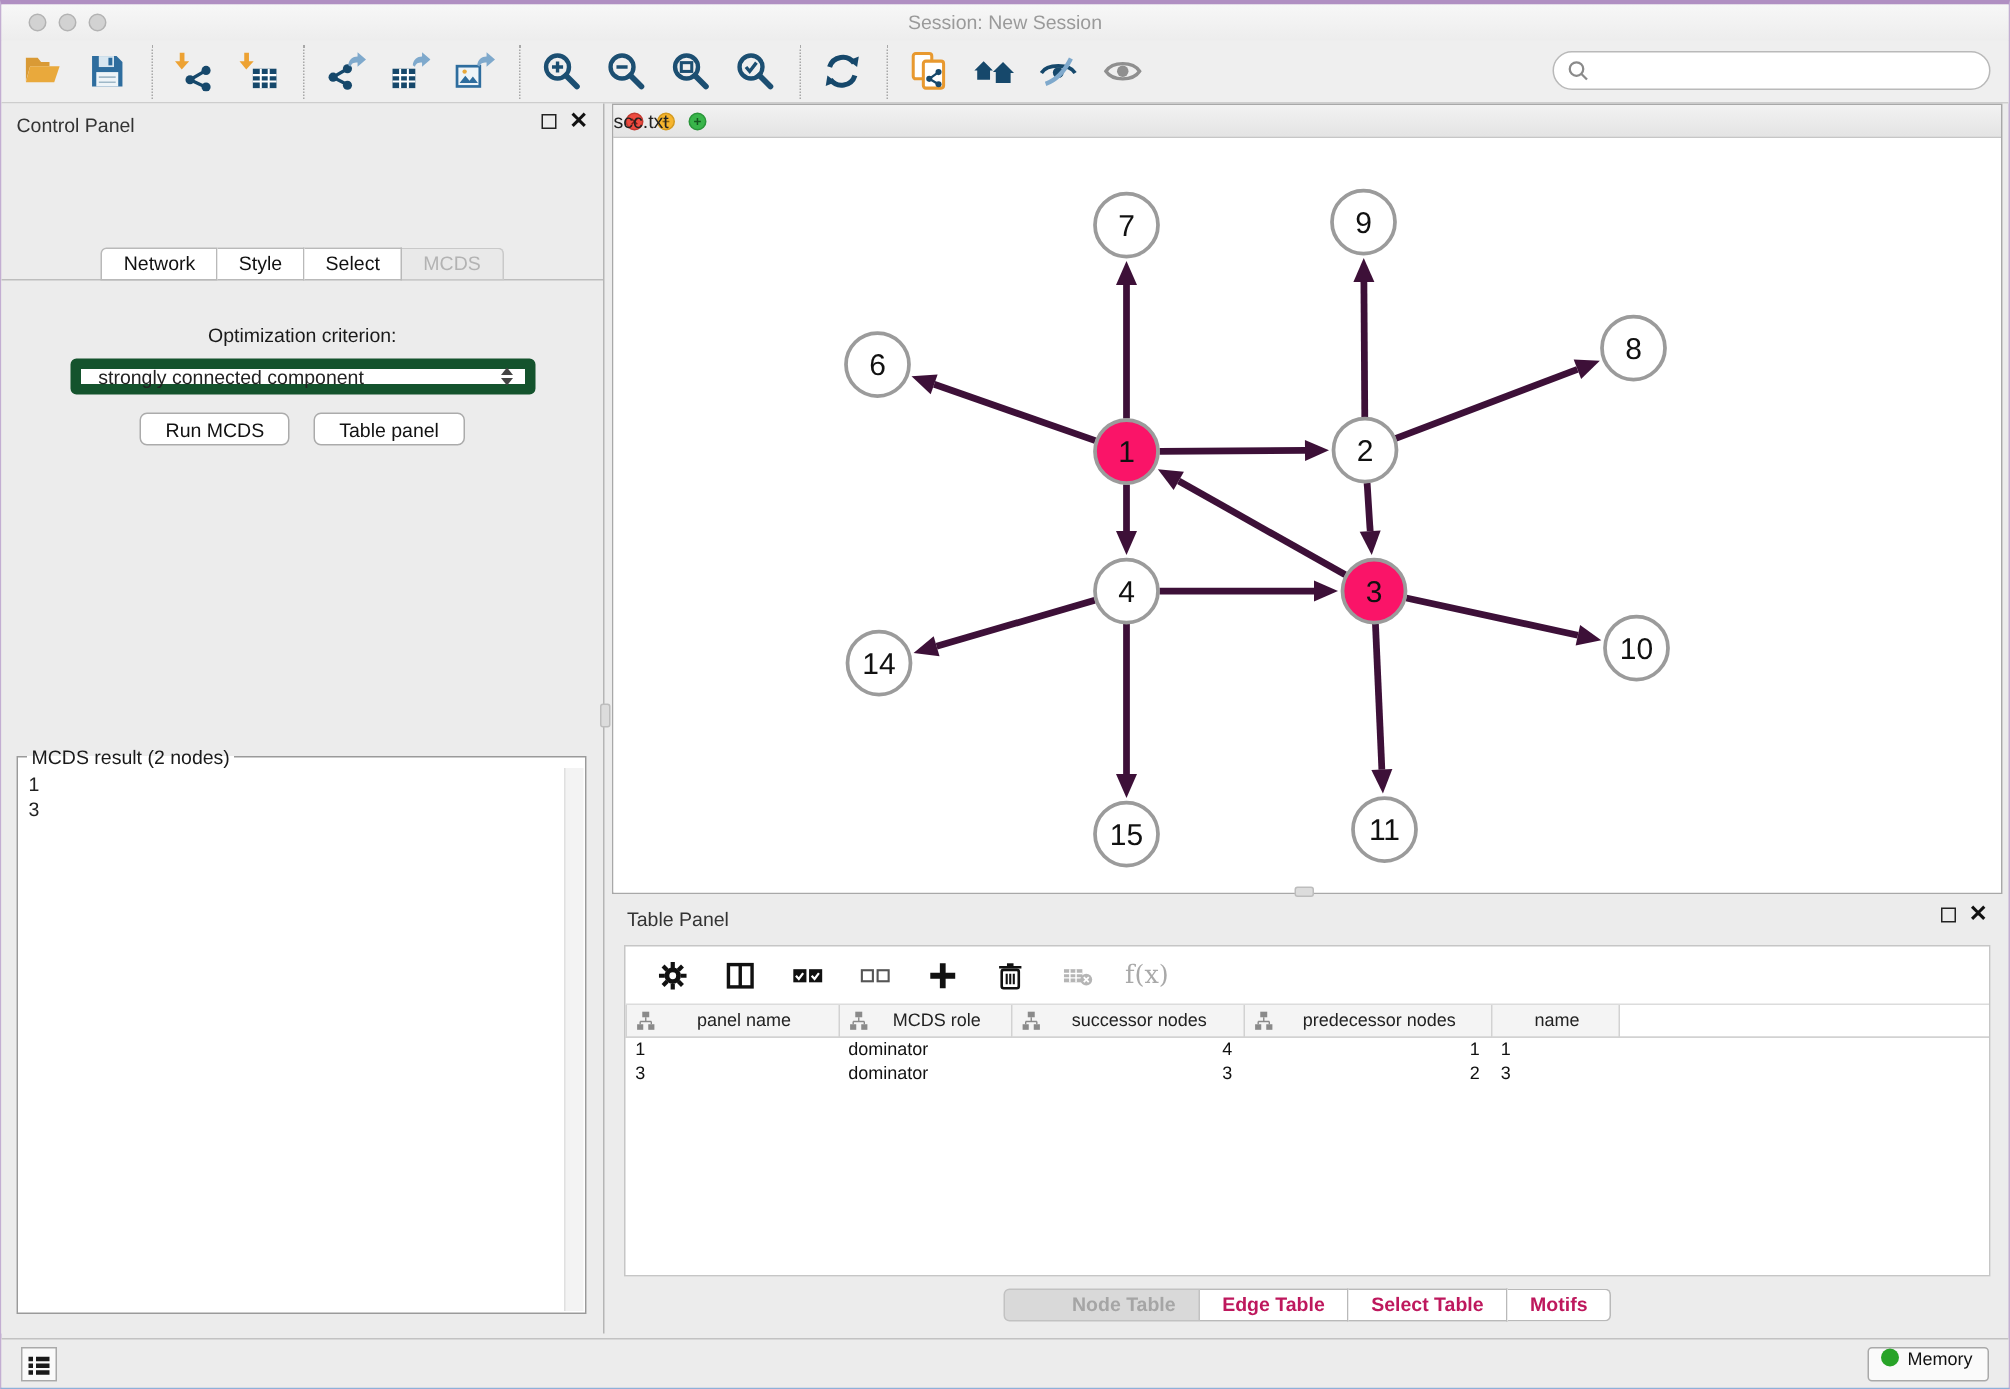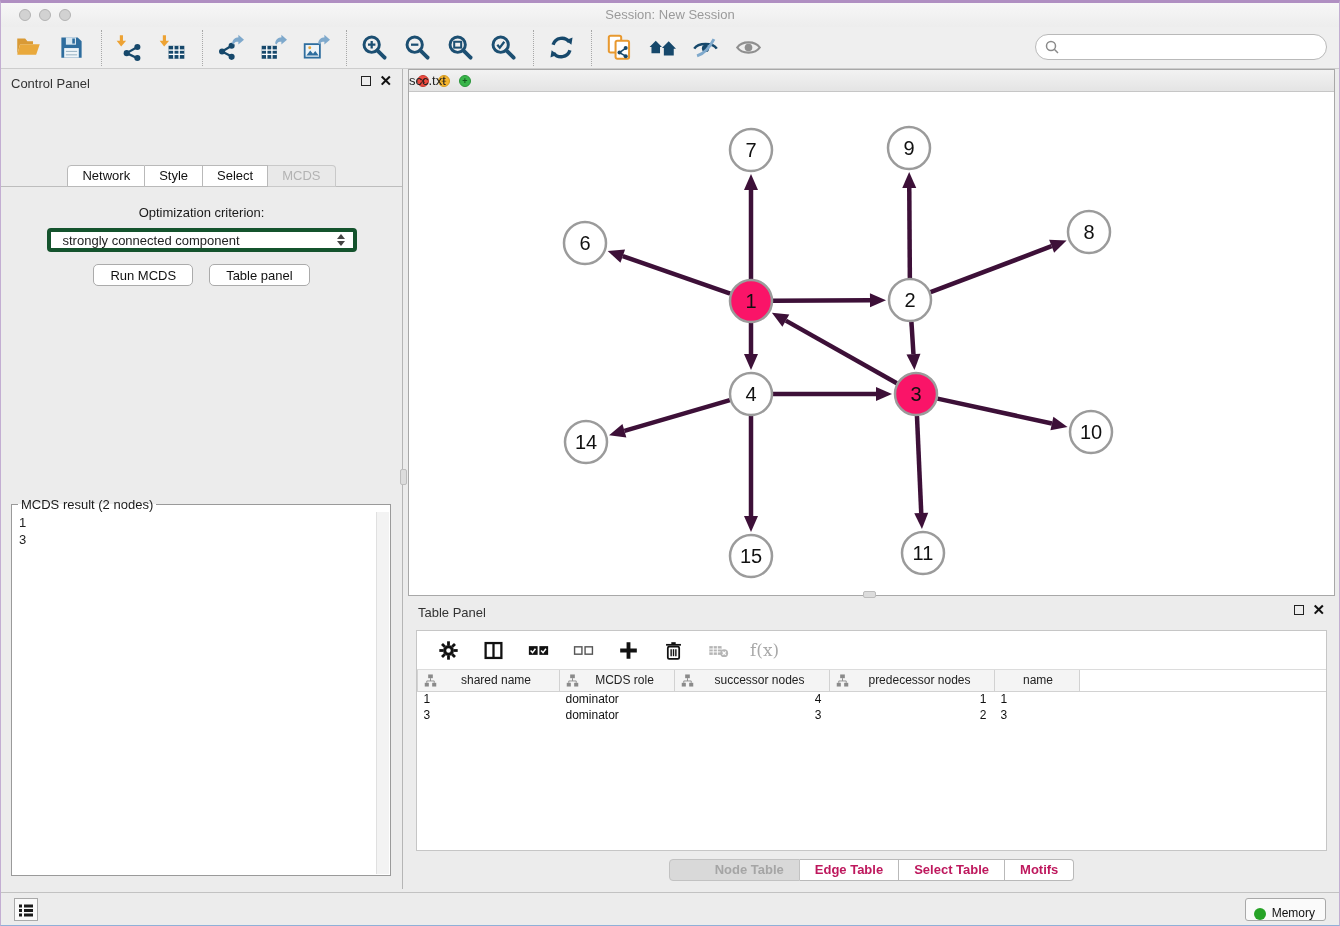--- a/index.html
+++ b/index.html
@@ -42,23 +42,23 @@
   .panel-header .ph-title { position:absolute; left:10px; top:7px; font-size:13px; color:#333; }
   .win-max { width:10px; height:10px; border:1.6px solid #222; display:inline-block; background:transparent; }
   .win-close { font-size:15px; font-weight:bold; color:#111; line-height:10px; }
   .ph-ctrls { position:absolute; right:10px; top:7px; display:flex; gap:8px; align-items:center; }
   .cp-tabs { position:absolute; left:0; right:0; top:96px; display:flex; justify-content:center; z-index:2;text-align:center; }
   .cp-tab { height:22px; line-height:20px; padding:0 14px; font-size:13px; background:#fff;
     border:1px solid #b9b9b9; border-left:none; cursor:pointer; color:#111; }
   .cp-tab:first-child { border-left:1px solid #b9b9b9; border-radius:4px 0 0 0; }
   .cp-tab.active { background:#e9e9e9; color:#b3b3b3; border-color:#c9c9c9; border-radius:0 4px 0 0; }
   .cp-body { position:absolute; left:0; right:0; top:117px; bottom:0; border-top:1px solid #bdbdbd; background:#ececec; }
-  .opt-label { text-align:center; margin-top:18px; font-size:13px; color:#1a1a1a; }
+  .opt-label { text-align:center; margin-top:29px; font-size:13px; color:#1a1a1a; }
   .opt-select { margin:8px auto 0; width:310px; height:24px; background:#fff;
-    border:4px solid #14532d; border-radius:4px; display:flex; align-items:center;
+    border:7px solid #14532d; border-radius:4px; display:flex; align-items:center;
     padding:0 8px 0 12px; font-size:13px; cursor:pointer; }
   .opt-select .sel-text { flex:1; }
   .updown { display:flex; flex-direction:column; gap:2px; }
   .updown .up { width:0; height:0; border-left:4px solid transparent; border-right:4px solid transparent; border-bottom:5px solid #444; }
   .updown .down { width:0; height:0; border-left:4px solid transparent; border-right:4px solid transparent; border-top:5px solid #444; }
   .btn-row { display:flex; justify-content:center; gap:16px; margin-top:12px; }
   .ui-btn { height:22px; padding:0 16px; background:#fff; border:1px solid #ababab;
     border-radius:5px; font-size:13px; font-family:"Liberation Sans",sans-serif; cursor:pointer; color:#111; }
   .mcds-fieldset { position:absolute; left:10px; width:380px; top:310px; height:379px;
     border:1px solid #9a9a9a; background:#fff; }
@@ -99,21 +99,21 @@
     background:#fff; border:1px solid #b9b9b9; border-left:none; cursor:pointer; color:#be185d; }
   .tp-tab:first-child { border-left:1px solid #b9b9b9; border-radius:4px 0 0 4px; }
   .tp-tab:last-child { border-radius:0 4px 4px 0; }
   .tp-tab.active { background:#d9d9d9; color:#a5a5a5; border-color:#c2c2c2;padding-left:45px; }
   
   .statusbar { position:absolute; left:0; right:0; bottom:0; height:33px; background:#ececec; border-top:1px solid #c2c2c2; }
   .sb-left-btn { position:absolute; left:13px; top:5px; width:24px; height:23px; background:#fafafa;
     border:1px solid #a9a9a9; display:flex; align-items:center; justify-content:center; cursor:pointer; }
   .memory-btn { position:absolute; right:13px; top:5px; height:23px; padding:0 10px 0 8px;
     background:#fafafa; border:1px solid #a9a9a9; border-radius:3px;
-    display:flex; align-items:flex-end; gap:6px; font-size:12px; color:#111; cursor:pointer; }
+    display:flex; align-items:flex-start; gap:6px; font-size:12px; color:#111; cursor:pointer; }
   .mem-dot { width:12px; height:12px; border-radius:50%; background:#27a327; }
   
   .vgrip { position:absolute; left:399px; top:466px; width:7px; height:16px; background:#dcdcdc; border:1px solid #bdbdbd; border-radius:2px; }
   .hgrip { position:absolute; left:862px; top:588px; width:13px; height:7px; background:#dcdcdc; border:1px solid #bdbdbd; border-radius:2px; }
 </style>
 </head>
 <body>
 
 <div class="titlebar">
   <span class="tl-dot" style="left:18px"></span>
@@ -482,21 +482,21 @@
       <thead>
         <tr>
           <th>
             <span class="thflex">
               <svg width="13" height="13" viewBox="0 0 14 14">
                   <rect x="4.5" y="0.5" width="5" height="4" fill="#8a8a8a"></rect>
                   <path d="M7 4.5v3M3 7.5h8M3 7.5v2M11 7.5v2" stroke="#8a8a8a" fill="none"></path>
                   <rect x="0.8" y="9.5" width="4.4" height="4" fill="#8a8a8a"></rect>
                   <rect x="8.8" y="9.5" width="4.4" height="4" fill="#8a8a8a"></rect>
                 </svg>
-              <span>shared name</span>
+              <span>panel name</span>
             </span>
           </th>
           <th>
             <span class="thflex">
               <svg width="13" height="13" viewBox="0 0 14 14">
                   <rect x="4.5" y="0.5" width="5" height="4" fill="#8a8a8a"></rect>
                   <path d="M7 4.5v3M3 7.5h8M3 7.5v2M11 7.5v2" stroke="#8a8a8a" fill="none"></path>
                   <rect x="0.8" y="9.5" width="4.4" height="4" fill="#8a8a8a"></rect>
                   <rect x="8.8" y="9.5" width="4.4" height="4" fill="#8a8a8a"></rect>
                 </svg>

